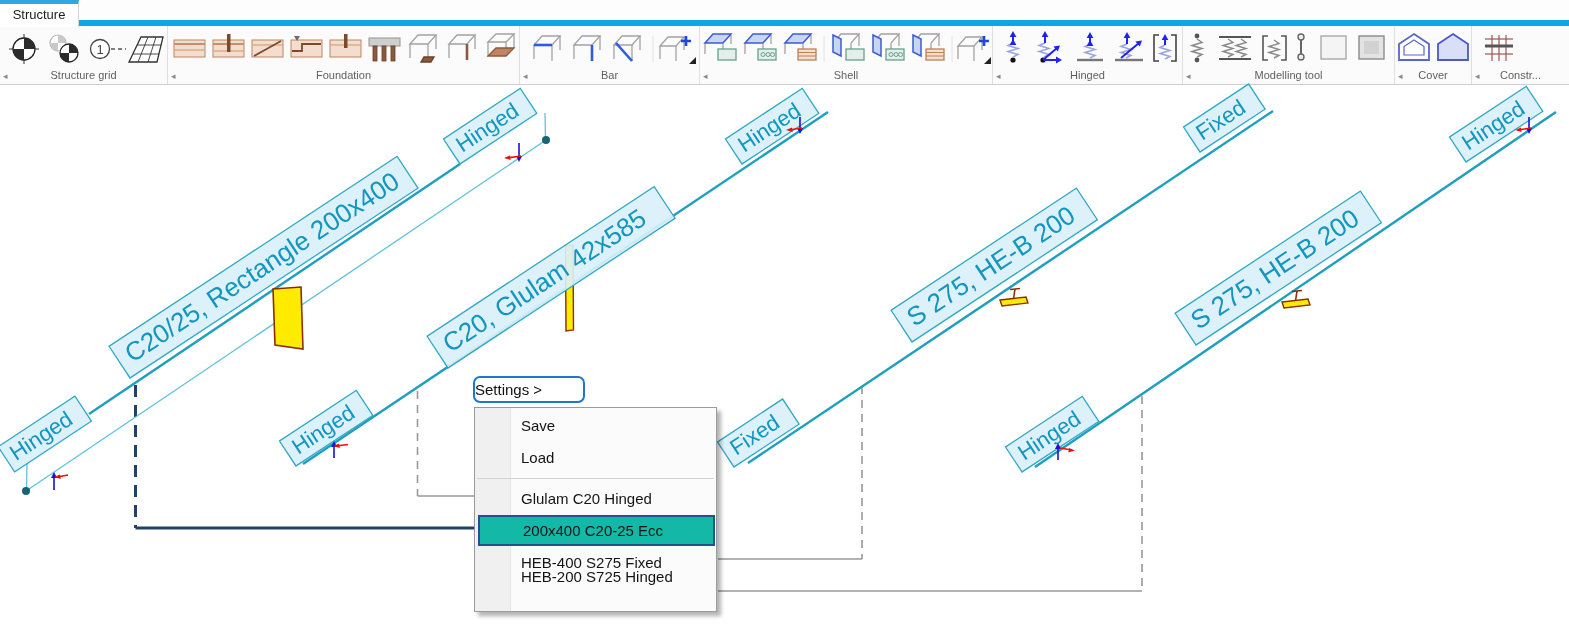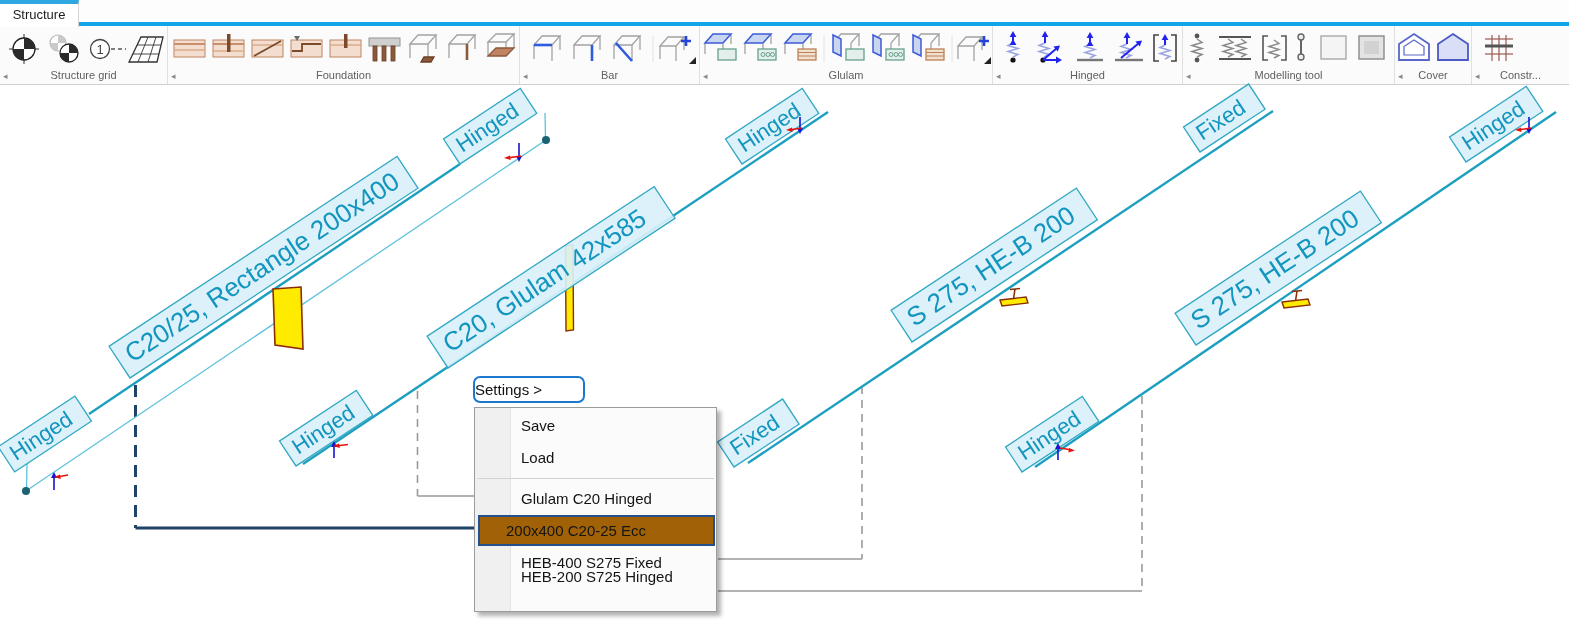--- a/index.html
+++ b/index.html
@@ -1,21 +1,21 @@
 <!DOCTYPE html>
 <html><head>
 <meta charset="utf-8">
 <style>
   * { margin:0; padding:0; box-sizing:border-box; }
   html,body { background:#fff; }
   body { font-family:"Liberation Sans","DejaVu Sans",sans-serif; }
   #stage { position:relative; width:1569px; height:633px; background:#fff; overflow:hidden; }
 
   
-  #tabstrip { position:absolute; left:0; top:0; width:1569px; height:26px; background:#fdfdfd; border-bottom:4px solid #0ea5e9; }
+  #tabstrip { position:absolute; left:0; top:0; width:1569px; height:26px; background:#fdfdfd; border-bottom:6px solid #0ea5e9; }
   #tab-structure { position:absolute; left:0; top:0; height:27px; width:79px; background:#fff;
     border-top:4px solid #2fa7e0; border-right:1px solid #d5d5d5; z-index:2;
     font-size:13px; color:#1c1c1c; text-align:center; line-height:22px; }
 
   
   #ribbon { position:absolute; left:0; top:26px; width:1569px; height:59px; background:#fbfbfb; border-bottom:1px solid #cfcfcf; }
   .group { position:absolute; top:0; height:58px; border-right:1px solid #e0e0e0; }
   .group svg.icons { position:absolute; left:0; top:4px; }
   .caption { position:absolute; left:0; bottom:1px; width:100%; height:14px; font-size:11px; color:#5f5f5f; text-align:center; line-height:13px; }
   .expand { position:absolute; left:3px; top:1px; font-size:9px; color:#8a8a8a; line-height:12px; }
@@ -24,21 +24,21 @@
   
   #settings-button { position:absolute; left:473px; top:376px; width:112px; height:27px; background:#fff;
     border:2px solid #1e77cf; border-radius:7px; font-size:15px; color:#111; text-align:left; line-height:23px; cursor:default; z-index:6; }
 
   
   #settings-menu { position:absolute; left:474px; top:407px; width:243px; height:205px; background:#fbfbfb;
     border:1px solid #9b9b9b; box-shadow:4px 4px 4px rgba(0,0,0,.30); z-index:5; }
   #menu-gutter { position:absolute; left:0; top:0; bottom:0; width:36px; background:#f0f0f0; border-right:1px solid #e4e4e4; }
   .menu-item { position:absolute; left:0; width:100%; height:30px; font-size:15px; color:#141414; line-height:30px; padding-left:46px; }
   #menu-separator { position:absolute; left:2px; right:2px; top:70px; height:0; border-top:1px solid #d2d2d2; }
-  .menu-item.highlighted { left:3px; width:237px; height:31px; background:#a16207; border:2px solid #24508c; line-height:27px; padding-left:26px; }
+  .menu-item.highlighted { left:3px; width:237px; height:31px; background:#14b8a6; border:2px solid #24508c; line-height:27px; padding-left:43px; }
 </style>
 </head>
 <body>
 
 <div id="stage">
 
   <div id="tabstrip">
     <div id="tab-structure"><span>Structure</span></div>
   </div>
 
@@ -202,21 +202,21 @@
           <line x1="226" y1="26" x2="244" y2="26" stroke="#bb8258"></line>
         </g>
         <line x1="252" y1="6" x2="252" y2="32" stroke="#e2e2e2"></line>
         <g stroke="#a3a3a3" fill="none" stroke-width="1.3">
           <path d="M258,16 L266,7 L282,7 L274,16 Z"></path>
           <path d="M258,16 L258,29 M274,16 L274,31 M282,7 L282,20"></path>
           <path d="M284,6 v10 M279,11 h10" stroke="#2244dd" stroke-width="2.6"></path>
           <path d="M291,34 v-7 l-7,7 Z" fill="#222" stroke="none"></path>
         </g>
       </svg>
-      <div class="caption"><span class="expand">◂</span><span class="caption-text">Glulam</span></div>
+      <div class="caption"><span class="expand">◂</span><span class="caption-text">Shell</span></div>
     </div>
 
     <div class="group" style="left:993px;width:190px">
       <svg class="icons" width="190" height="40" viewBox="0 0 190 40">
         <g>
           <circle cx="20" cy="30" r="2.6" fill="#111"></circle>
           <polyline points="20,27 25,24.5 15,21.5 25,18.5 15,15.5 20,13" fill="none" stroke="#9aa4e0" stroke-width="1.5"></polyline>
           <line x1="20" y1="13" x2="20" y2="4" stroke="#2222ee" stroke-width="2"></line>
           <path d="M20,1 l-3.4,6 h6.8 Z" fill="#2222ee"></path>
           <path d="M20,9 l-3.4,6 h6.8 Z" fill="#2222ee"></path>

